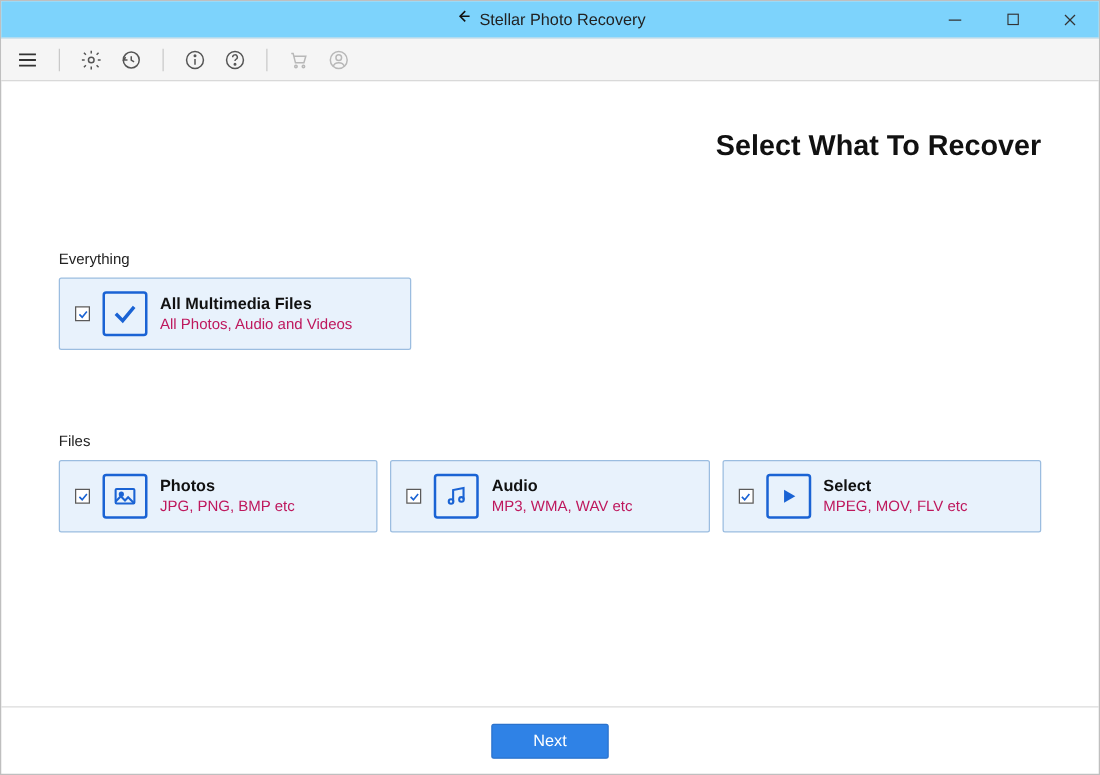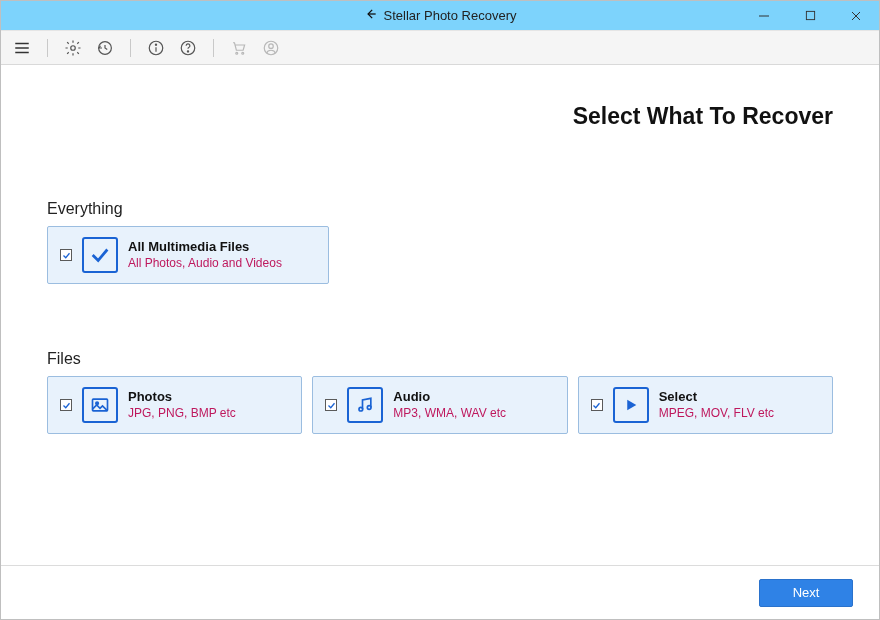--- a/index.html
+++ b/index.html
@@ -88,21 +88,21 @@
     flex-direction: column;
   }
   .heading {
     text-align: right;
     font-size: 23px;
     font-weight: 600;
     color: #111;
     margin: 10px 0 70px 0;
   }
   .section-label {
-    font-size: 16px;
+    font-size: 12px;
     color: #222;
     margin-bottom: 8px;
   }
   .card {
     border: 1px solid #9bbde0;
     background: #e8f2fc;
     border-radius: 2px;
     padding: 10px 12px;
     display: flex;
     align-items: center;
@@ -144,21 +144,21 @@
   .card-text { line-height: 1.25; }
   .card-title { font-size: 13px; font-weight: 700; color: #111; }
   .card-sub { font-size: 12px; color: #be185d; }
   .gap-lg { height: 66px; }
   
   .footer {
     height: 54px;
     border-top: 1px solid #dcdcdc;
     display: flex;
     align-items: center;
-    justify-content: flex-end;
+    justify-content: center;
     padding: 0 26px;
   }
   .next-btn {
     background: #2f82e6;
     color: #fff;
     border: 1px solid #2a72cc;
     border-radius: 2px;
     width: 94px;
     height: 28px;
     font-size: 13px;

